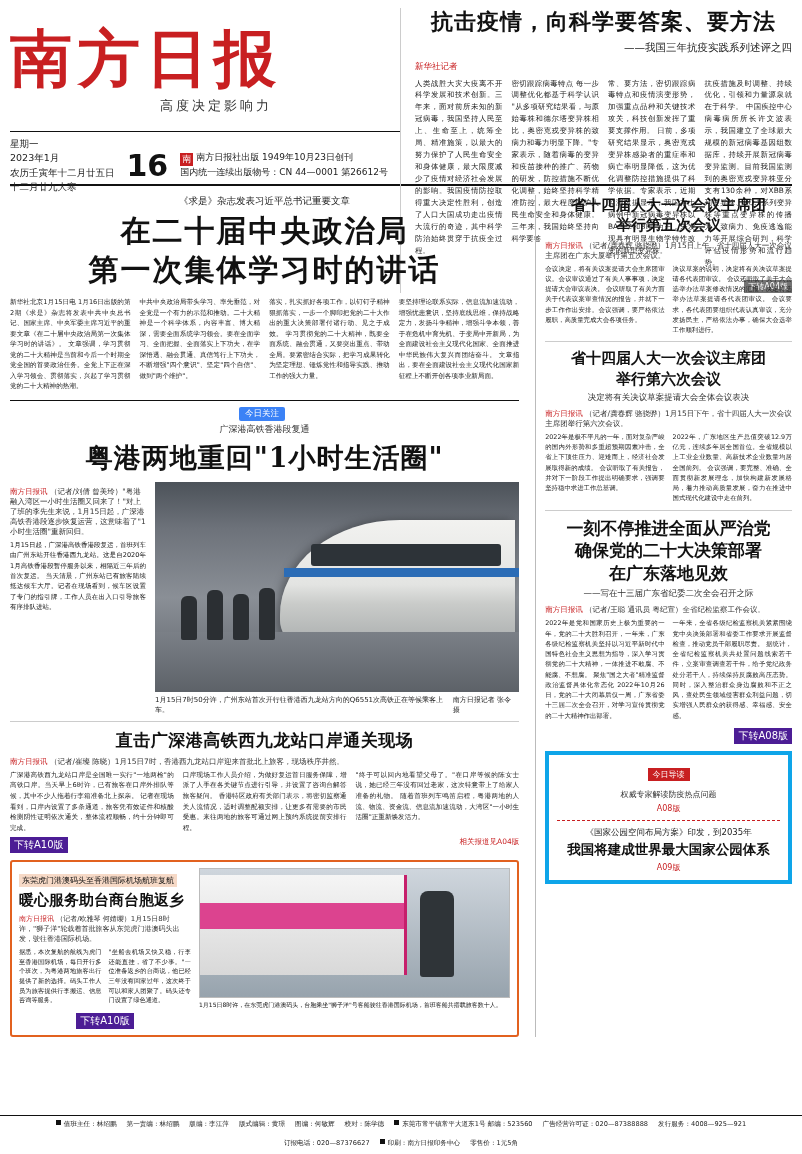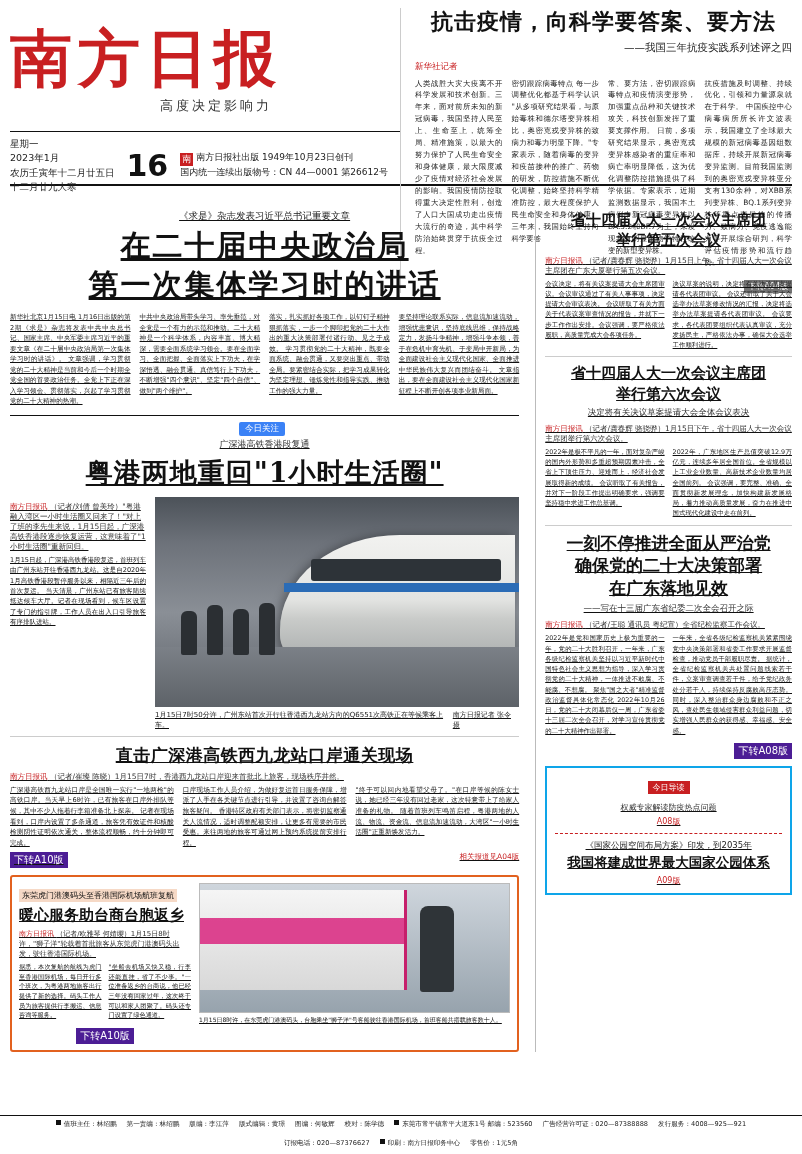--- a/index.html
+++ b/index.html
@@ -31,21 +31,21 @@
     font-size:22px;font-weight:700;letter-spacing:1px;line-height:1.25;color:#111;text-align:center;
   }
   .lead-sub{font-size:10.5px;text-align:right;margin-top:5px;color:#222;}
   .lead-byline{font-size:8.5px;margin-top:6px;color:#333;}
   .lead-byline .tag{color:#c81f21;}
   .cols3{display:flex;gap:9px;margin-top:5px;}
   .cols3 .c{flex:1;font-size:7.4px;line-height:1.62;text-align:justify;color:#222;}
   .jump{font-size:8px;color:#fff;background:#737373;display:inline-block;padding:1px 4px;float:right;margin-top:11px;}
 
   
-  .body-wrap{display:flex;gap:16px;margin-top:24px;text-decoration:underline;}
+  .body-wrap{display:flex;gap:16px;margin-top:9px;}
   .left-col{width:520px;}
   .right-col{width:252px;border-left:1px solid #bbb;padding-left:9px;}
 
   .kicker{font-size:9.5px;text-align:center;color:#222;margin-bottom:3px;}
   .big-title{
     font-family:"DejaVu Serif","Liberation Serif",serif;
     font-weight:700;color:#111;text-align:center;line-height:1.3;
   }
   .t1{font-size:30px;letter-spacing:2px;}
   .t2{font-size:30px;letter-spacing:2px;}
@@ -109,21 +109,21 @@
   .rb-title{font-family:"DejaVu Serif","Liberation Serif",serif;font-size:15px;font-weight:700;margin:4px 0 4px;}
   .rb-byline{font-size:7px;color:#333;}
   .rb-cols{display:flex;gap:7px;margin-top:3px;}
   .rb-cols .c{flex:1;font-size:6.2px;line-height:1.55;text-align:justify;}
   .rb-photo{flex:1;height:128px;background:linear-gradient(180deg,#cfd6dd,#97a3ad);position:relative;overflow:hidden;border:1px solid #bbb;}
   .bus{position:absolute;left:0;top:6px;width:66%;height:100px;background:linear-gradient(180deg,#f5f5f5,#d8d8d8);border-right:3px solid #c61f6b;}
   .bus-strip{position:absolute;left:0;top:34px;width:66%;height:26px;background:#d9267f;opacity:.85;}
   .person{position:absolute;right:18%;top:22px;width:34px;height:86px;background:#2f3438;border-radius:8px 8px 3px 3px;}
 
   
-  .guide{border:2px solid #0ea5e9;padding:7px 8px;margin-top:7px;text-align:center;}
+  .guide{border:4px solid #0ea5e9;padding:7px 8px;margin-top:7px;text-align:center;}
   .guide-tag{display:inline-block;background:#c81f21;color:#fff;font-size:8px;padding:1px 5px;margin-bottom:5px;}
   .guide-t{font-family:"DejaVu Serif","Liberation Serif",serif;font-size:13.5px;font-weight:700;}
   .guide-s{font-size:8px;color:#333;margin-top:3px;}
   .guide-p{font-size:8px;color:#c81f21;margin-top:3px;}
   .guide-div{border-top:1px dashed #c81f21;margin:6px 0;}
   .guide-t2{font-size:8.5px;color:#222;}
   .guide-t3{font-family:"DejaVu Serif","Liberation Serif",serif;font-size:13.5px;font-weight:700;margin-top:2px;}
 
   
   .footer{position:absolute;left:0;bottom:0;width:802px;border-top:1px solid #111;padding:4px 10px 6px;box-sizing:border-box;font-size:6.6px;color:#222;display:flex;flex-wrap:wrap;gap:10px;justify-content:center;margin-top:36px;}

